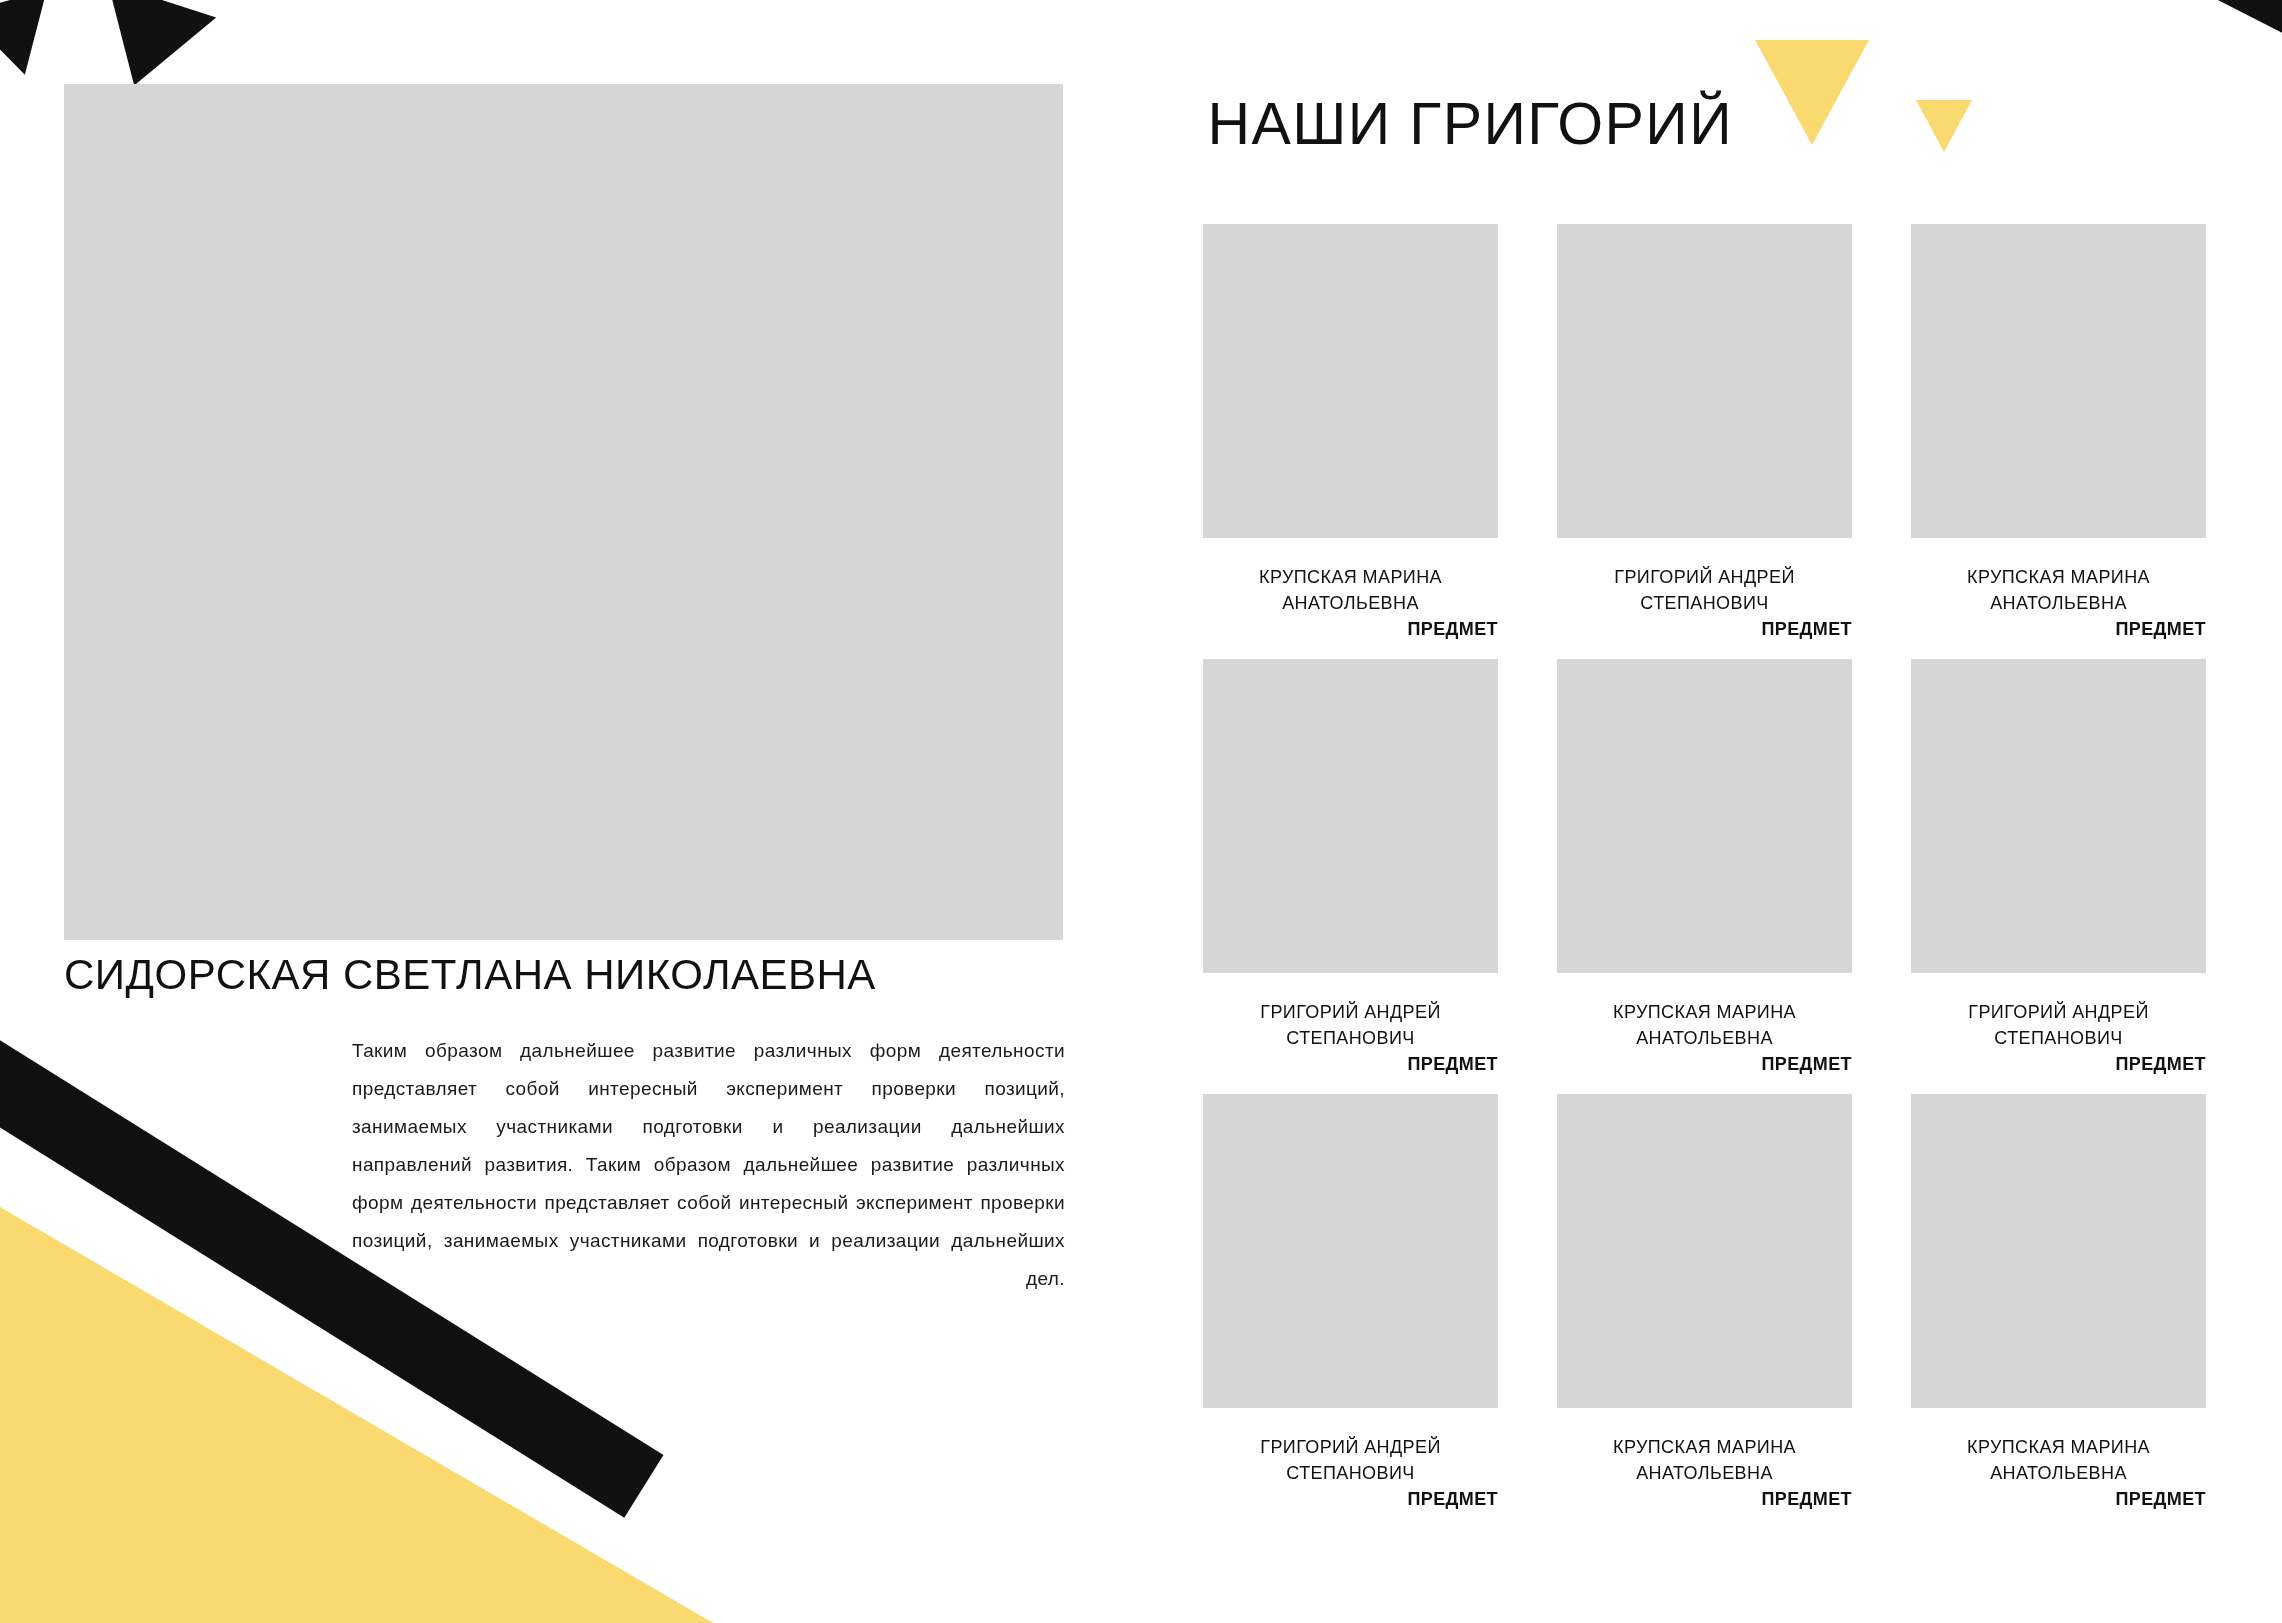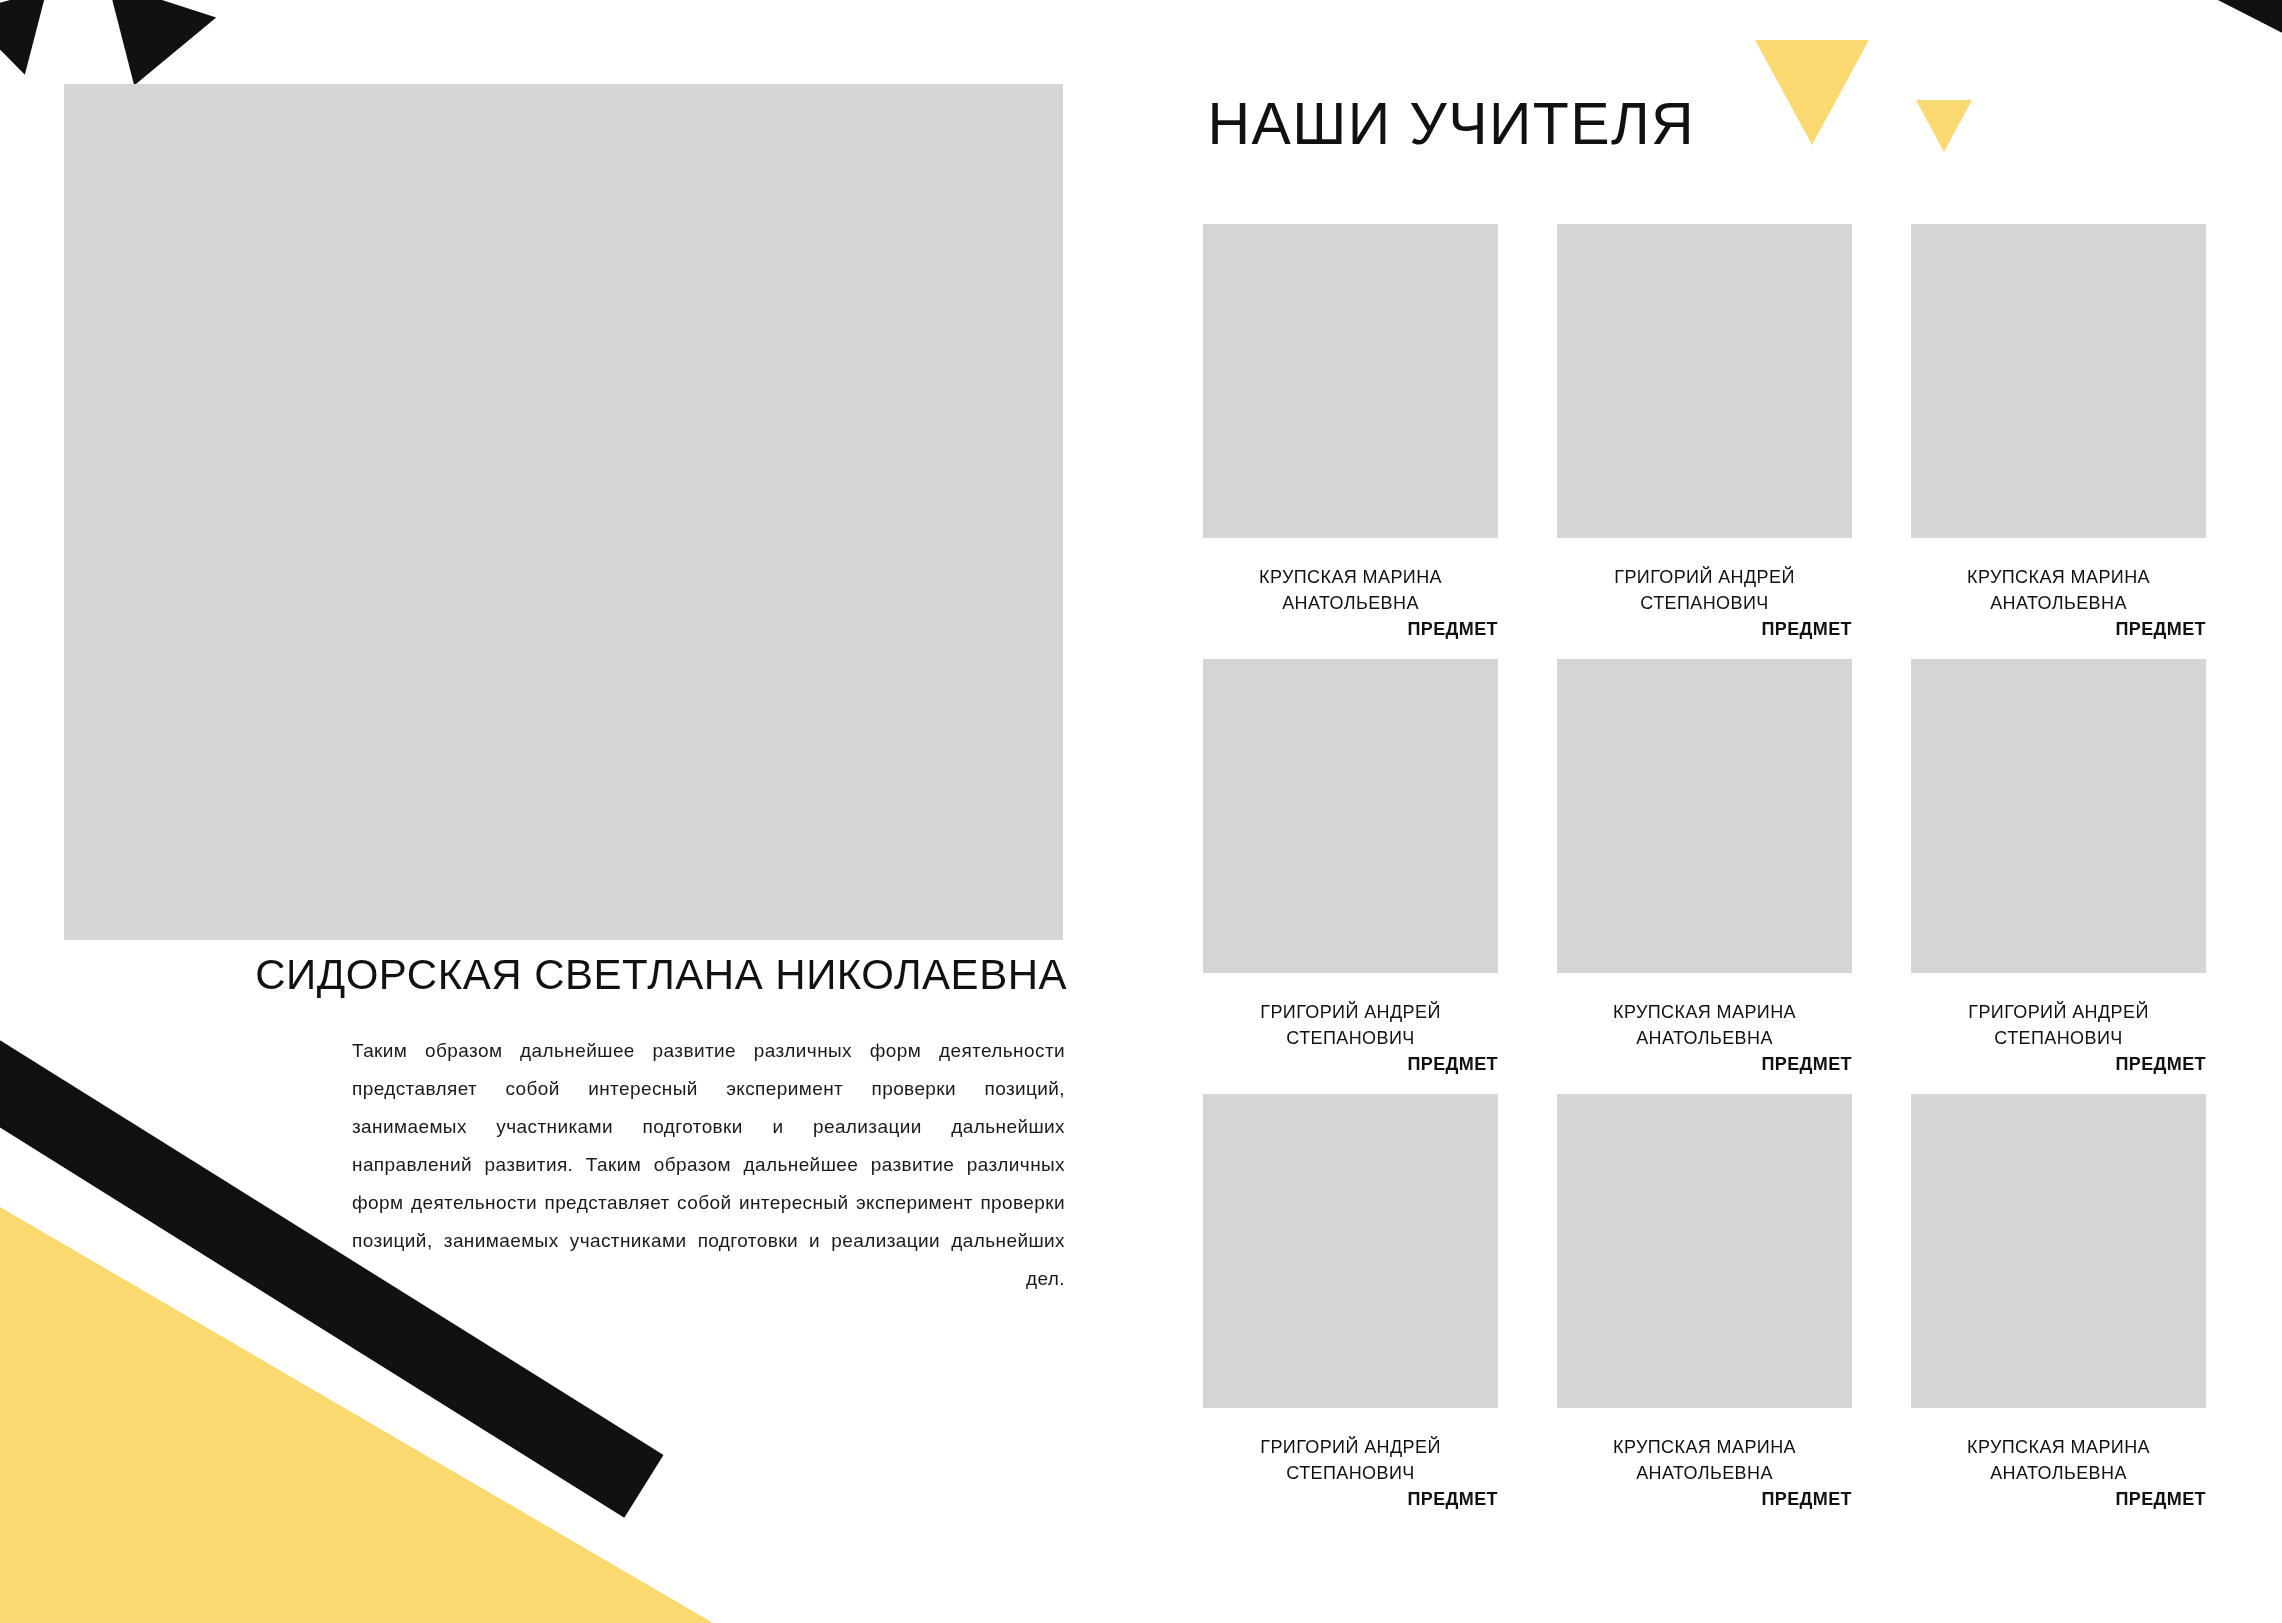--- a/index.html
+++ b/index.html
@@ -91,21 +91,21 @@
   .head-photo {
     position: absolute;
     left: 64px; top: 84px;
     width: 999px; height: 856px;
     background: #d6d6d6;
   }
   .head-name {
     position: absolute;
     left: 64px; top: 951px;
     width: 1003px;
-    text-align: right;
+    text-align: left;
     font-size: 42px;
     font-weight: 400;
     letter-spacing: 0.5px;
     color: #111111;
     font-family: "Liberation Sans", sans-serif;
   }
   .head-text {
     position: absolute;
     left: 352px; top: 1032px;
     width: 713px;
@@ -186,21 +186,21 @@
   <div class="deco yellow-bottom"></div>
   <div class="deco band-bottomleft"></div>
 
   <div class="left-col">
     <div class="head-photo"></div>
     <div class="head-name">СИДОРСКАЯ СВЕТЛАНА НИКОЛАЕВНА</div>
     <div class="head-text">Таким образом дальнейшее развитие различных форм деятельности представляет собой интересный эксперимент проверки позиций, занимаемых участниками подготовки и реализации дальнейших направлений развития. Таким образом дальнейшее развитие различных форм деятельности представляет собой интересный эксперимент проверки позиций, занимаемых участниками подготовки и реализации дальнейших дел.</div>
   </div>
 
   <div class="right-col">
-    <div class="section-title">НАШИ УЧИТЕЛЯ</div>
+    <div class="section-title">НАШИ ГРИГОРИЙ</div>
 
     <div class="grid">
 
       <div class="card">
         <div class="card-photo"></div>
         <div class="card-name">КРУПСКАЯ МАРИНА
 АНАТОЛЬЕВНА</div>
         <div class="card-subject">ПРЕДМЕТ</div>
       </div>
 

